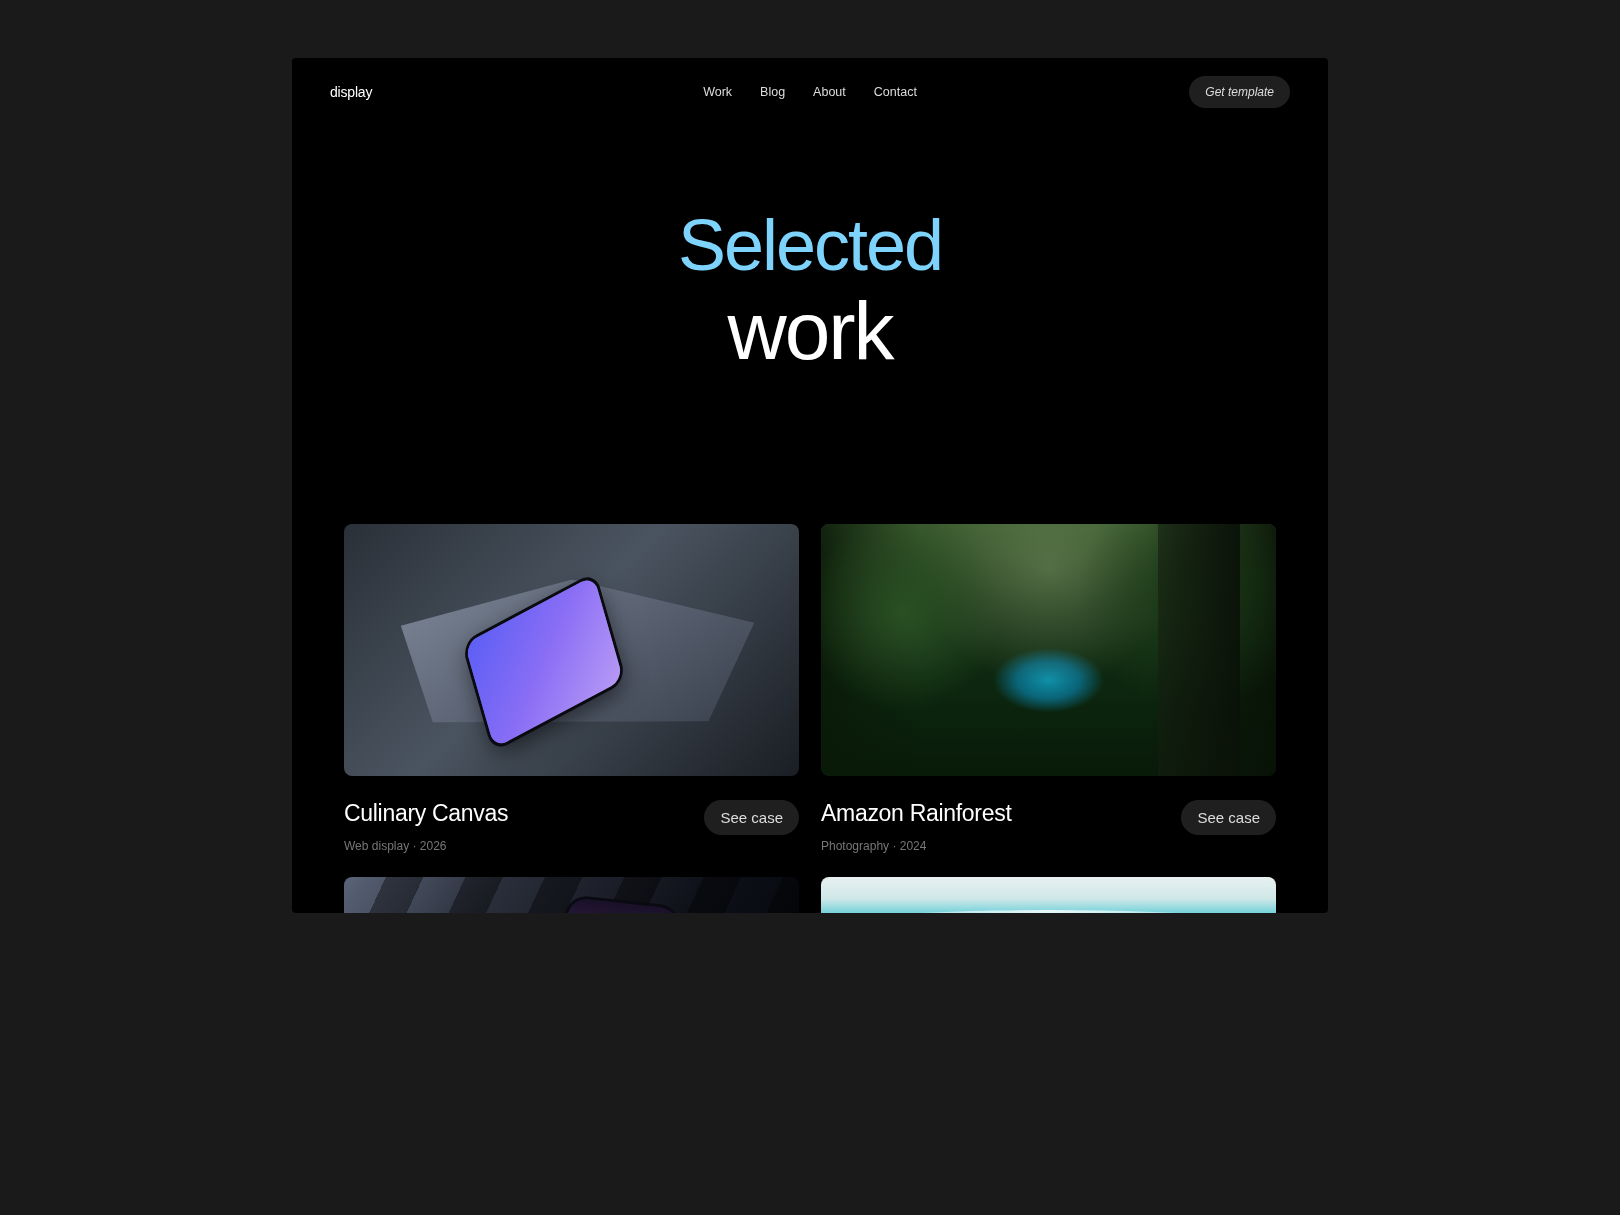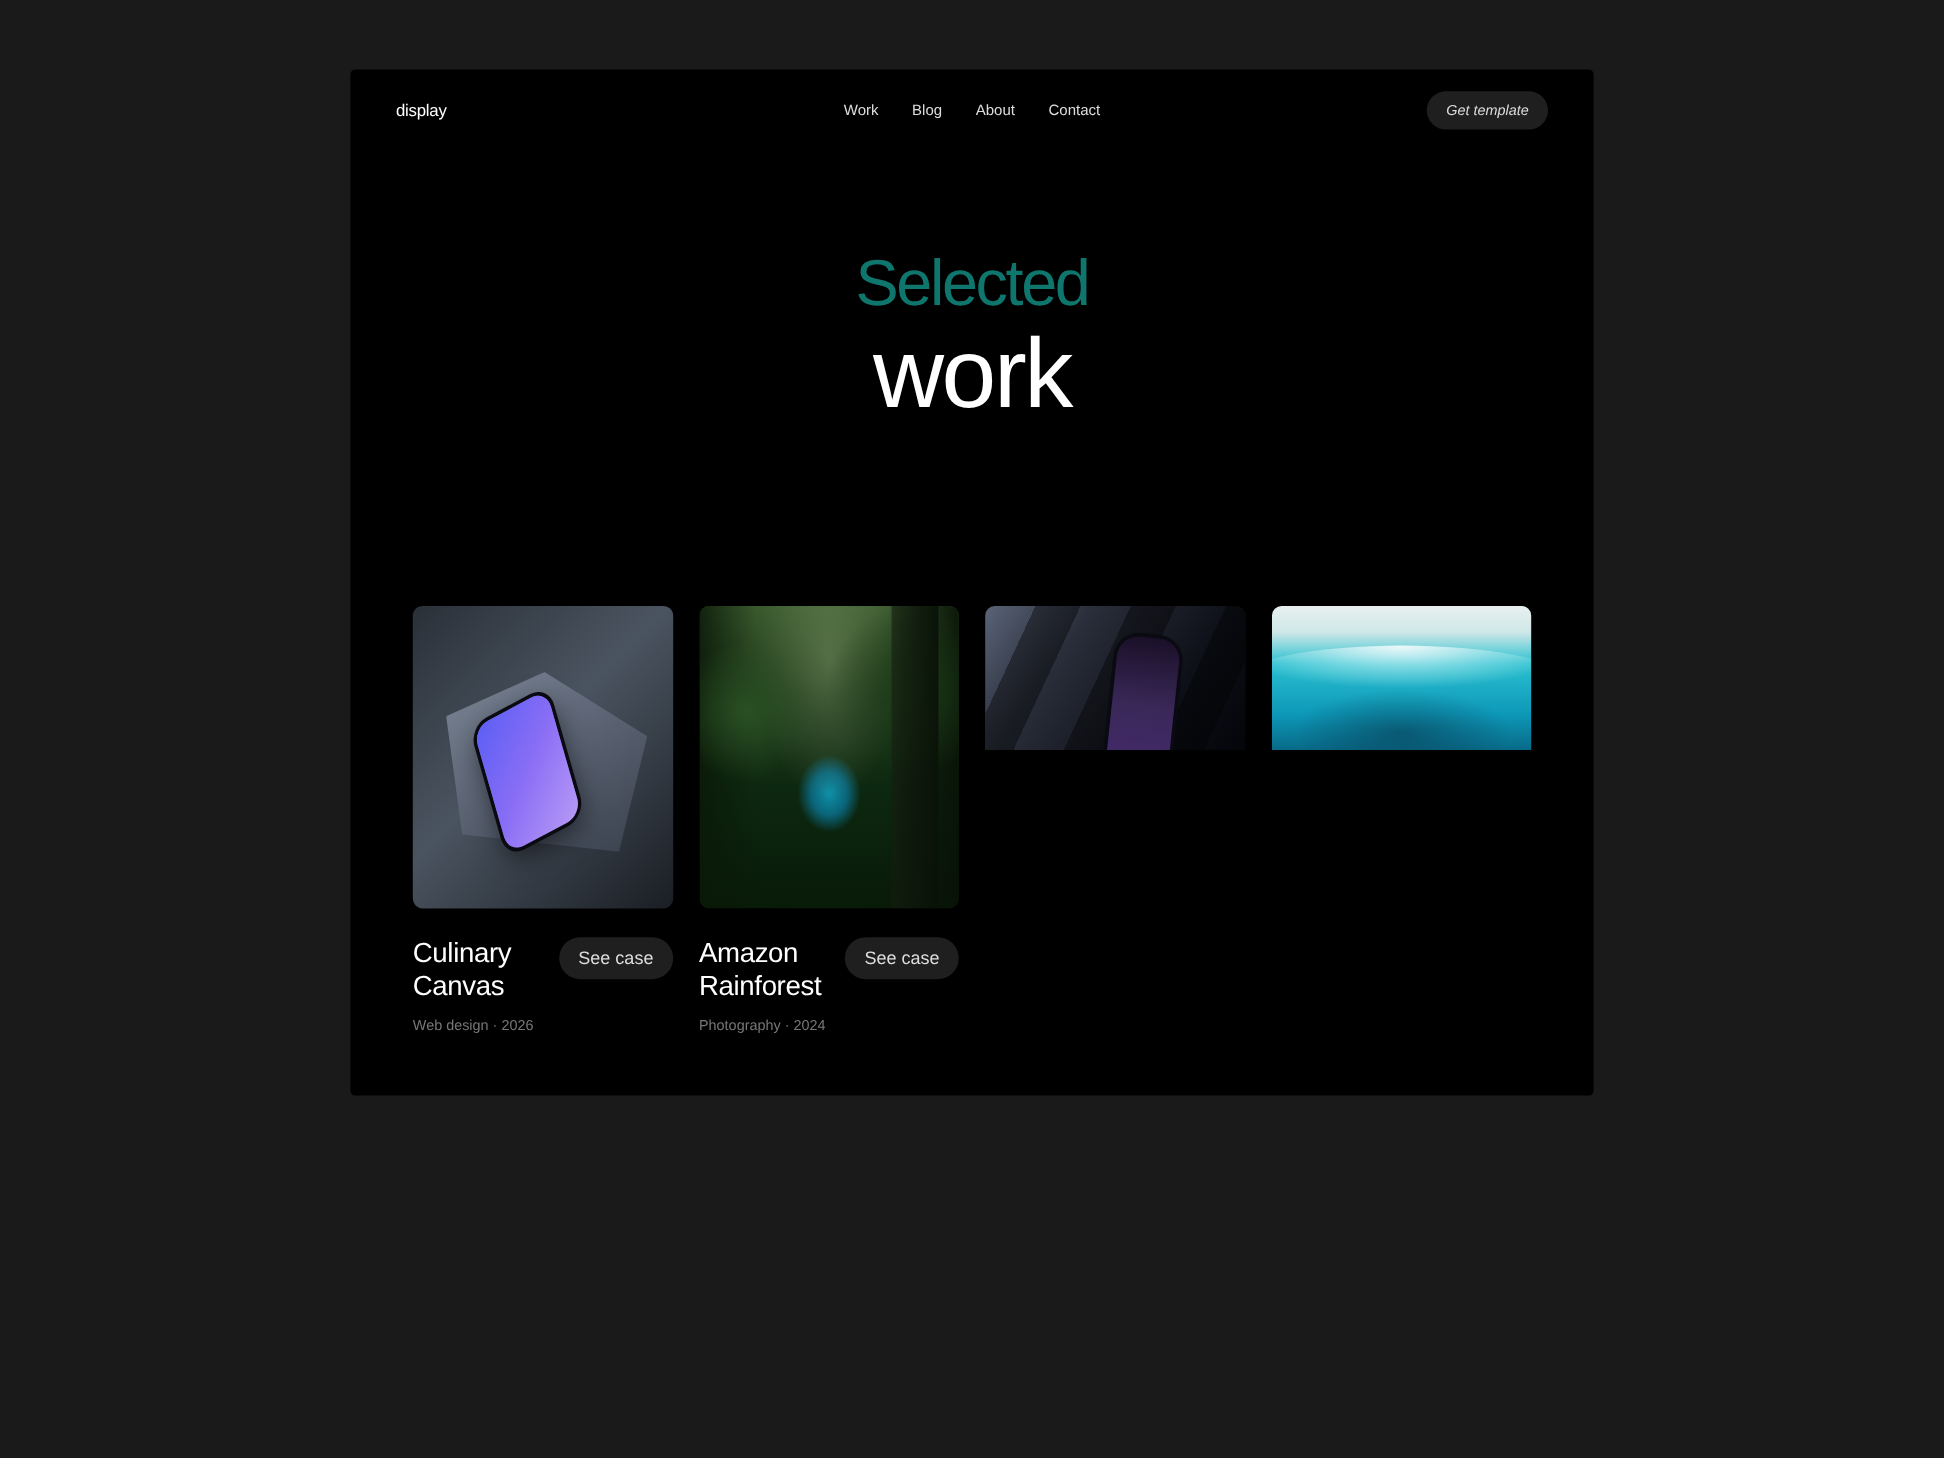--- a/index.html
+++ b/index.html
@@ -55,37 +55,37 @@
   border: none;
   cursor: pointer;
   font-weight: 400;
   font-style: italic;
 }
 .hero {
   text-align: center;
   margin-top: 100px;
 }
 .hero-line1 {
-  font-size: 54px;
-  font-weight: 400;
-  color: #0f766e;
+  font-size: 72px;
+  font-weight: 400;
+  color: #7dd3fc;
   letter-spacing: -2px;
   line-height: 1.05;
 }
 .hero-line2 {
   font-size: 82px;
   font-weight: 400;
   color: #fff;
   letter-spacing: -2px;
   line-height: 1.05;
   margin-top: 4px;
 }
 .grid {
   display: grid;
-  grid-template-columns: 1fr 1fr 1fr 1fr;
+  grid-template-columns: 1fr 1fr;
   gap: 24px 22px;
   margin-top: 150px;
   padding: 0 14px;
 }
 .card {
   display: flex;
   flex-direction: column;
 }
 .card-img {
   width: 100%;
@@ -235,21 +235,21 @@
   </div>
 
   <div class="grid">
 
     <div class="card">
       <div class="card-img img1"></div>
       <div class="card-info">
         <div class="card-text">
           <div class="card-title">Culinary Canvas</div>
           <div class="card-meta">
-            <span>Web design</span><span> · </span><span>2026</span>
+            <span>Web display</span><span> · </span><span>2026</span>
           </div>
         </div>
         <button class="see-case">See case</button>
       </div>
     </div>
 
     <div class="card">
       <div class="card-img img2"></div>
       <div class="card-info">
         <div class="card-text">

